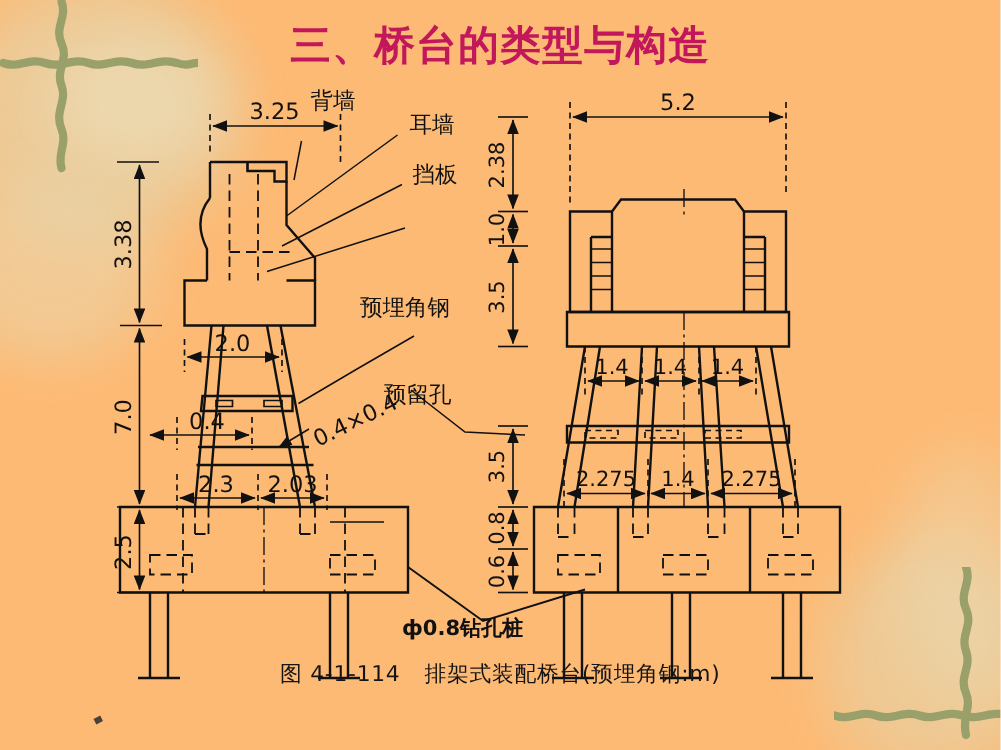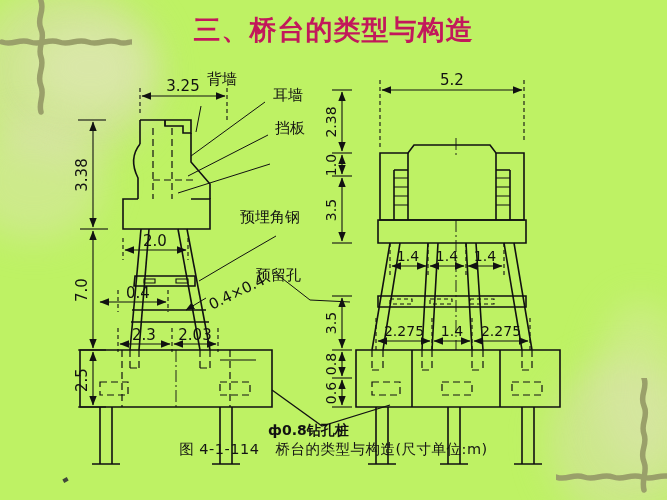--- a/index.html
+++ b/index.html
@@ -9,21 +9,21 @@
     background: #ffffff;
   }
   body {
     font-family: "Liberation Sans", "DejaVu Sans", sans-serif;
   }
   .slide {
     position: relative;
     width: 667px;
     height: 500px;
     overflow: hidden;
-    background: #bef264;
+    background: #fdba74;
   }
   
   .wash {
     position: absolute;
     pointer-events: none;
     border-radius: 50%;
     filter: blur(18px);
   }
   .wash-a { left: -30px;  top: -14px;  width: 190px; height: 175px; background: rgba(222,220,186,0.50); }
   .wash-b { left: -36px;  top: 120px;  width: 140px; height: 120px; background: rgba(226,224,192,0.42); }
@@ -51,21 +51,21 @@
     font-weight: bold;
     letter-spacing: 1px;
     color: #C2185B;
     white-space: nowrap;
   }
 
   
   .drawing {
     position: absolute;
     left: 60px;
-    top: 60px;
+    top: 48px;
     width: 560px;
     height: 420px;
   }
   .drawing svg { display: block; }
 
   .cap {
     position: absolute;
     left: 0;
     top: 440px;
     width: 667px;
@@ -336,17 +336,17 @@
         <text x="180" y="162" font-size="15">预埋角钢</text>
         <text x="152" y="250" font-size="15" transform="rotate(-26 152 250)">0.4×0.4</text>
         <text x="196" y="220" font-size="15">预留孔</text>
 
         <text x="208" y="375" font-size="14" font-weight="bold">ф0.8钻孔桩</text>
       </g>
     </svg>
   </div>
 
   <div class="cap">
-    <span>图 4-1-114</span><span class="gap"></span><span>桥台的类型与构造(尺寸单位:m)</span>
+    <span>图 4-1-114</span><span class="gap"></span><span>排架式装配桥台(预埋角钢:m)</span>
   </div>
 
   <div class="stray"></div>
 </div>
 
 </body></html>

